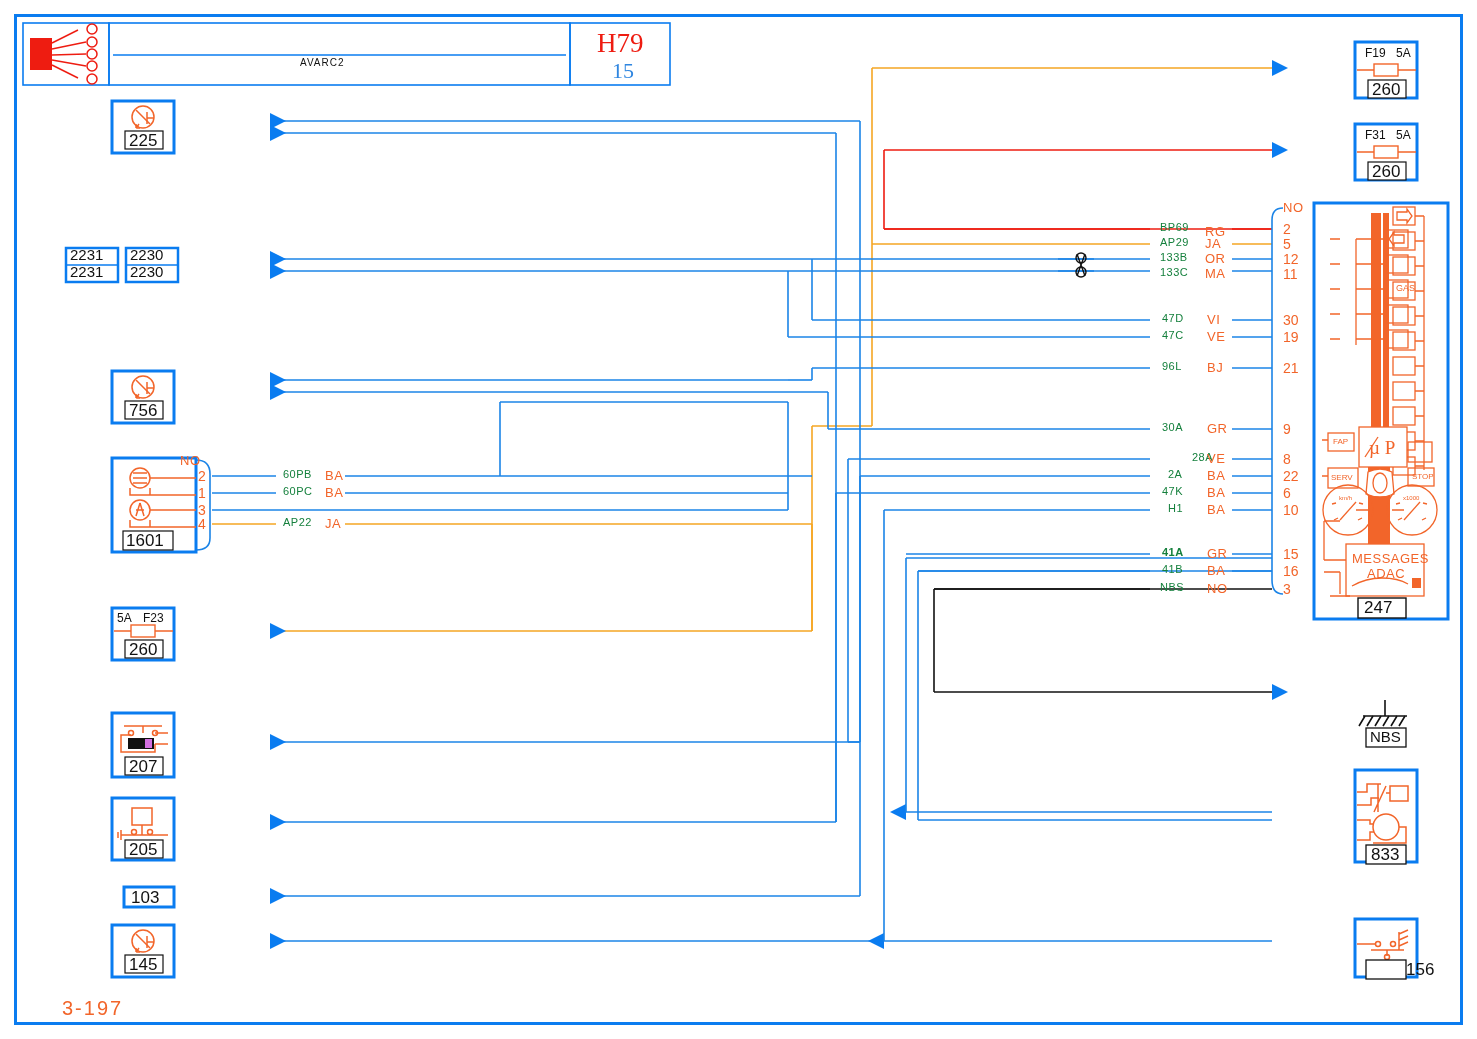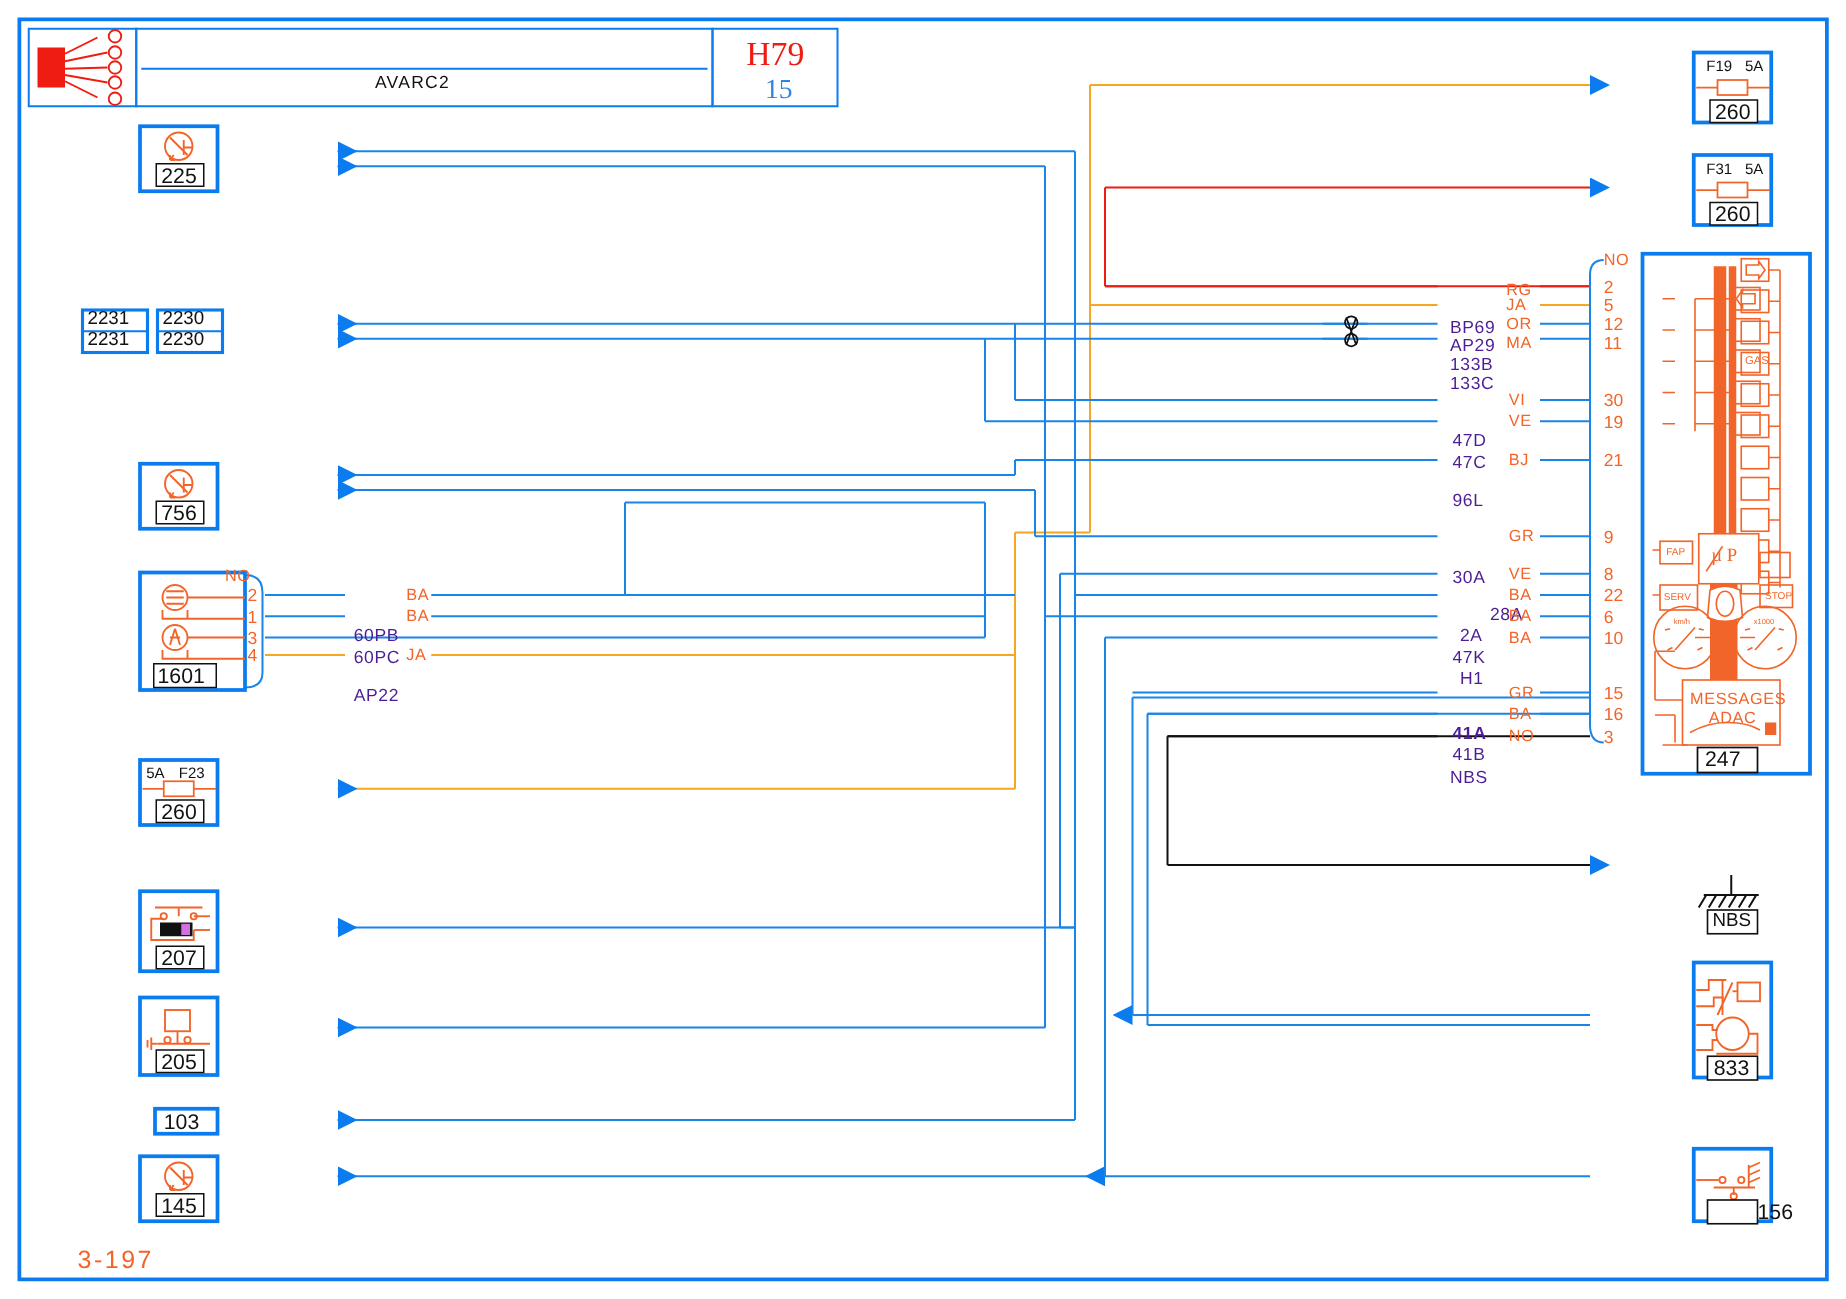--- a/index.html
+++ b/index.html
@@ -1,25 +1,25 @@
 <!DOCTYPE html>
 <html><head>
 <meta charset="utf-8">
 <style>
   html,body{margin:0;padding:0;background:#ffffff;}
   body{font-family:"Liberation Sans",sans-serif;}
   #page{position:relative;width:1477px;height:1039px;background:#fff;overflow:hidden;}
   .brd{position:absolute;left:14px;top:14px;width:1449px;height:1011px;border:3px solid #0a7cf0;box-sizing:border-box;}
   svg.layer{position:absolute;left:0;top:0;width:1477px;height:1039px;pointer-events:none;}
   .lbl{position:absolute;white-space:nowrap;font-family:"Liberation Sans",sans-serif;}
-  .wname{color:#4c1d95;font-size:14px;letter-spacing:.5px;margin-top:32px;}
+  .wname{color:#15803d;font-size:11px;letter-spacing:.5px;}
   .wcol{color:#f2652a;font-size:13px;letter-spacing:.5px;}
   .pinno{color:#f2652a;font-size:14px;}
   .boxnum{font-family:"Liberation Sans",sans-serif;font-size:17px;color:#111;}
-  .ttl-txt{font-size:14px;color:#111;letter-spacing:1px;}
+  .ttl-txt{font-size:10px;color:#111;letter-spacing:1px;}
   .h79{color:#ee1c11;font-size:27px;font-family:"Liberation Serif",serif;}
   .h15{color:#2f86e0;font-size:22px;font-family:"Liberation Serif",serif;}
   .pg{color:#f2652a;font-size:20px;letter-spacing:2px;}
   .fz{font-size:12px;color:#111;}
 </style>
 </head>
 <body>
 
 <div id="page">
   <div class="brd"></div>
@@ -430,21 +430,21 @@
   <div class="lbl fz" style="left:1396px;top:46px;">5A</div>
   <div class="lbl boxnum" style="left:1372px;top:80px;">260</div>
   <div class="lbl fz" style="left:1365px;top:128px;">F31</div>
   <div class="lbl fz" style="left:1396px;top:128px;">5A</div>
   <div class="lbl boxnum" style="left:1372px;top:162px;">260</div>
   <div class="lbl boxnum" style="left:1364px;top:598px;">247</div>
   <div class="lbl boxnum" style="left:1370px;top:728px;font-size:15px;">NBS</div>
   <div class="lbl boxnum" style="left:1371px;top:845px;">833</div>
   <div class="lbl boxnum" style="left:1371px;top:960px;margin-left:35px;">156</div>
 
-  <div class="lbl" style="left:1369px;top:437px;font-size:15px;color:#f2652a;font-family:'Liberation Serif',serif;">µ P</div>
+  <div class="lbl" style="left:1369px;top:437px;font-size:19px;color:#f2652a;font-family:'Liberation Serif',serif;">µ P</div>
   <div class="lbl" style="left:1333px;top:437px;font-size:8px;color:#f2652a;">FAP</div>
   <div class="lbl" style="left:1331px;top:473px;font-size:8px;color:#f2652a;">SERV</div>
   <div class="lbl" style="left:1412px;top:472px;font-size:8px;color:#f2652a;">STOP</div>
   <div class="lbl" style="left:1396px;top:283px;font-size:9px;color:#f2652a;">GAS</div>
   <div class="lbl" style="left:1352px;top:551px;font-size:13px;color:#f2652a;letter-spacing:.5px;">MESSAGES</div>
   <div class="lbl" style="left:1367px;top:566px;font-size:13px;color:#f2652a;letter-spacing:.5px;">ADAC</div>
   <div class="lbl" style="left:1339px;top:495px;font-size:6px;color:#f2652a;">km/h</div>
   <div class="lbl" style="left:1403px;top:495px;font-size:6px;color:#f2652a;">x1000</div>
 
   <div class="lbl wcol" style="left:1283px;top:200px;">NO</div>

